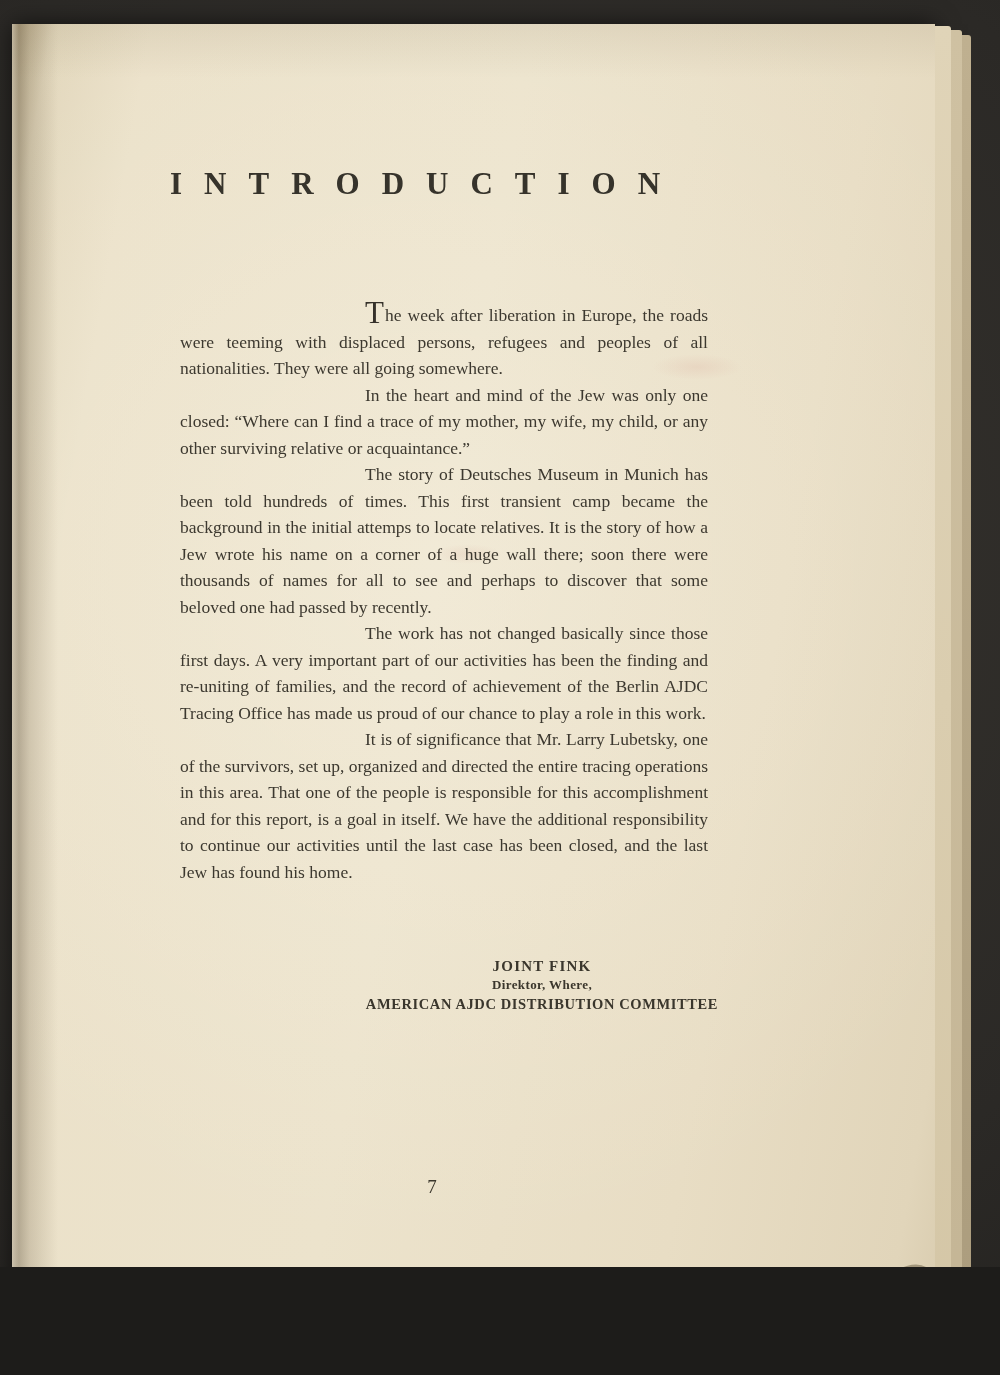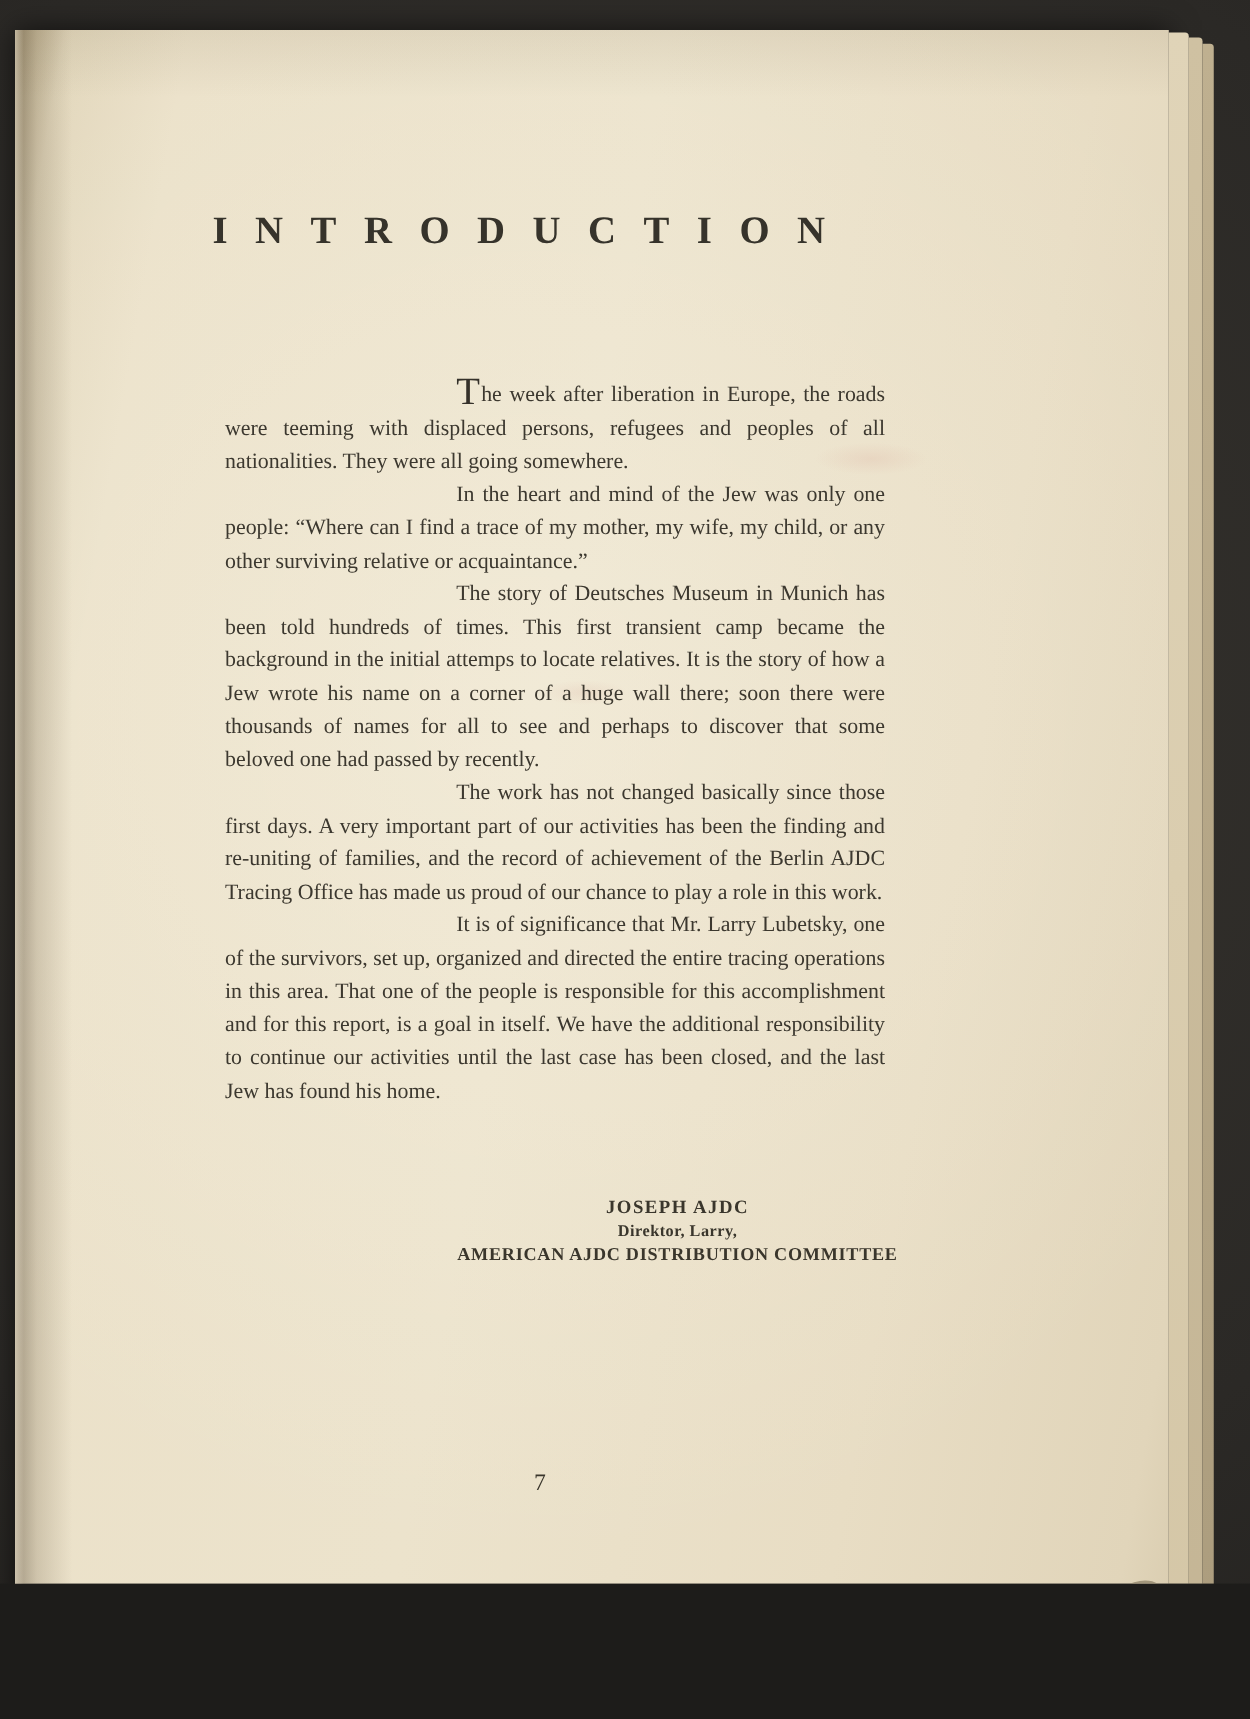--- a/index.html
+++ b/index.html
@@ -71,29 +71,29 @@
   <div class="page">
     <div class="binding"></div>
     <div class="paper-edge-left"></div>
     <div class="stain-1"></div>
     <div class="stain-2"></div>
 
     <h1 class="page-title">INTRODUCTION</h1>
 
     <div class="body-text">
       <p class="para"><span class="dropcap">T</span><span>he week after liberation in Europe, the roads were teeming with displaced persons, refugees and peoples of all nationalities. They were all going somewhere.</span></p>
-      <p class="para">In the heart and mind of the Jew was only one people: “Where can I find a trace of my mother, my wife, my child, or any other surviving relative or acquaintance.”</p>
+      <p class="para">In the heart and mind of the Jew was only one closed: “Where can I find a trace of my mother, my wife, my child, or any other surviving relative or acquaintance.”</p>
       <p class="para">The story of Deutsches Museum in Munich has been told hundreds of times. This first transient camp became the background in the initial attemps to locate relatives. It is the story of how a Jew wrote his name on a corner of a huge wall there; soon there were thousands of names for all to see and perhaps to discover that some beloved one had passed by recently.</p>
       <p class="para">The work has not changed basically since those first days. A very important part of our activities has been the finding and re-uniting of families, and the record of achievement of the Berlin AJDC Tracing Office has made us proud of our chance to play a role in this work.</p>
       <p class="para">It is of significance that Mr. Larry Lubetsky, one of the survivors, set up, organized and directed the entire tracing operations in this area. That one of the people is responsible for this accomplishment and for this report, is a goal in itself. We have the additional responsibility to continue our activities until the last case has been closed, and the last Jew has found his home.</p>
     </div>
 
     <div class="signature">
-      <div class="sig-name">JOSEPH AJDC</div>
-      <div class="sig-role">Direktor, Larry,</div>
+      <div class="sig-name">JOINT FINK</div>
+      <div class="sig-role">Direktor, Where,</div>
       <div class="sig-org">AMERICAN AJDC DISTRIBUTION COMMITTEE</div>
     </div>
 
     <div class="page-number">7</div>
   </div>
 
   <div class="stack-edge stack-1"></div>
   <div class="stack-edge stack-2"></div>
   <div class="stack-edge stack-3"></div>
 

